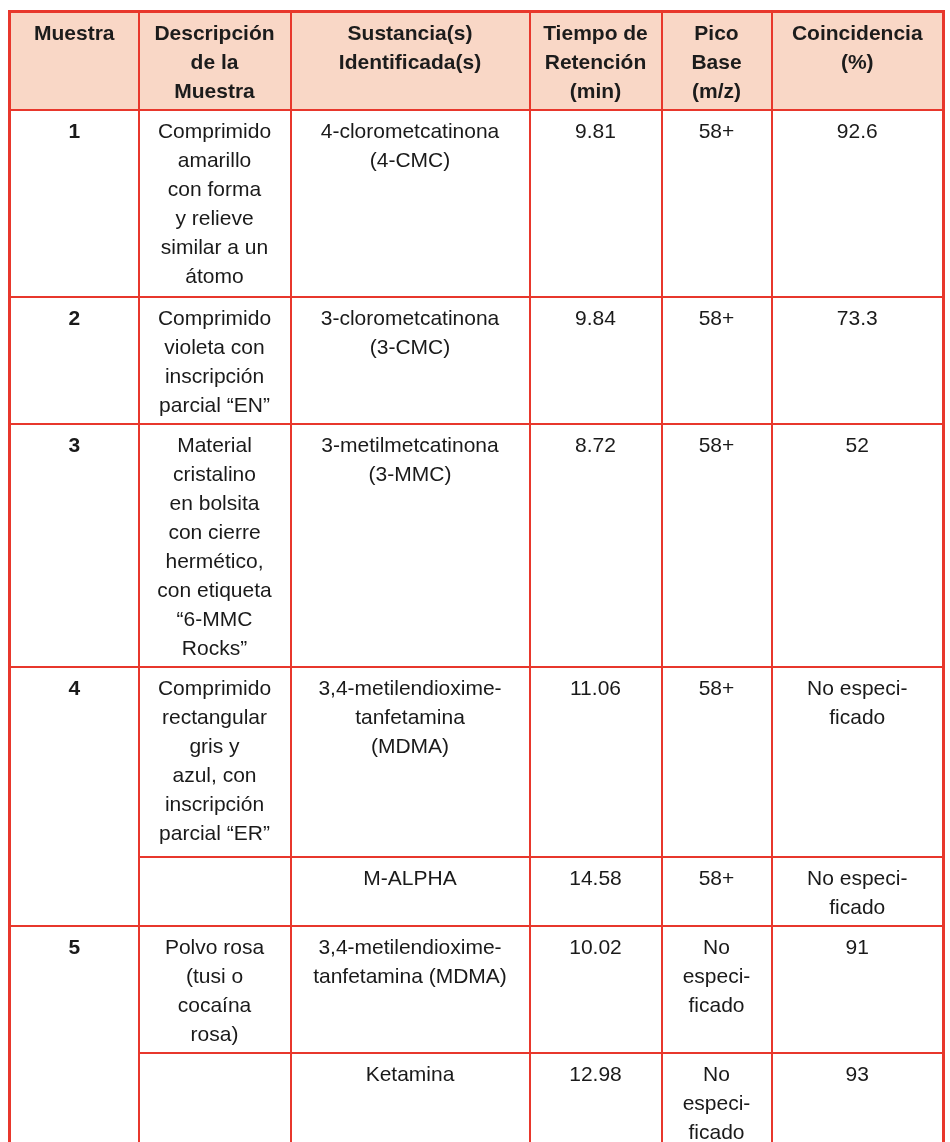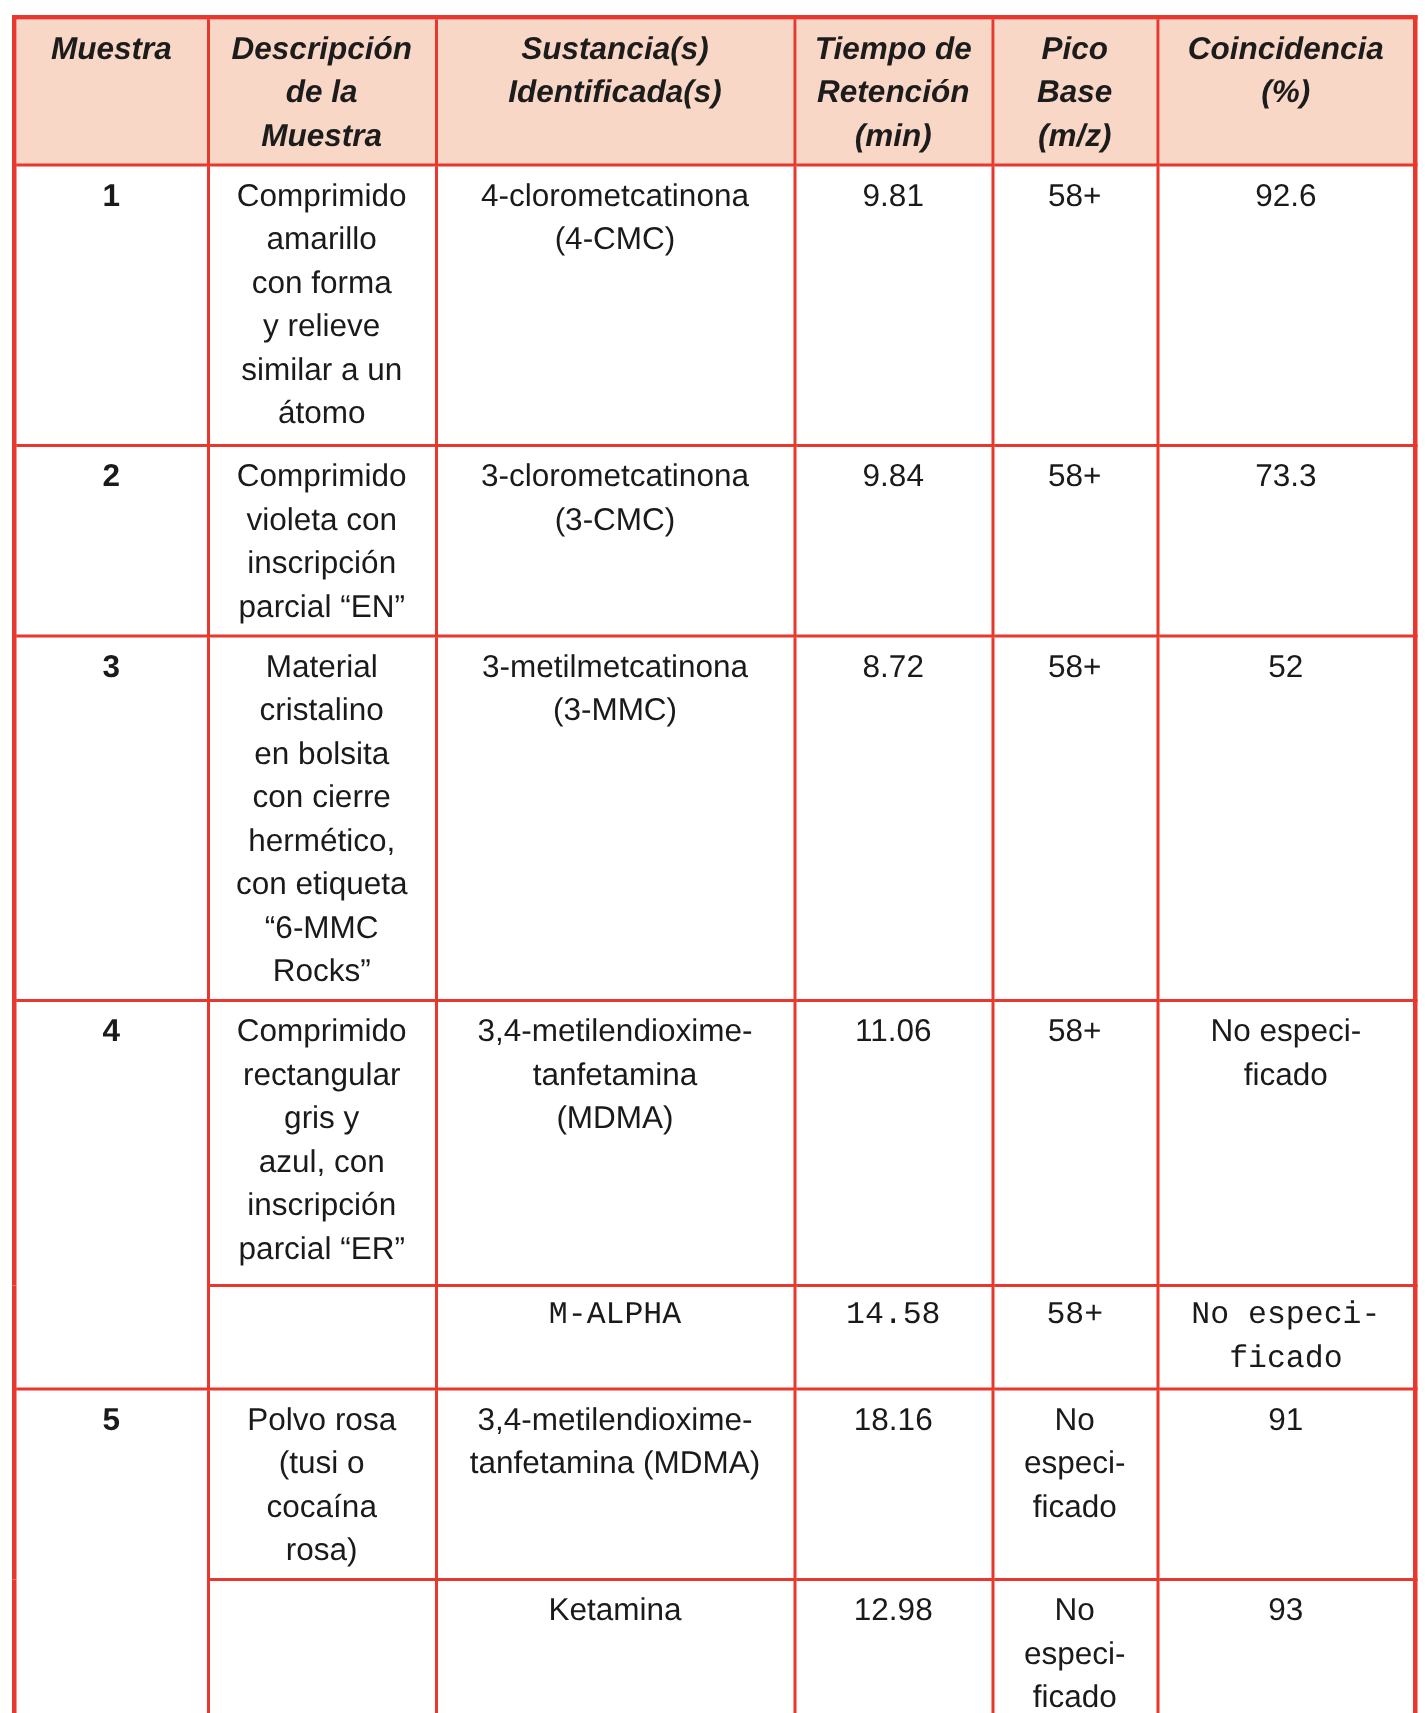--- a/index.html
+++ b/index.html
@@ -35,26 +35,26 @@
     box-sizing: border-box;
   }
   table.results th {
     background: #f9d7c6;
     font-weight: bold;
     color: #1c1c1c;
   }
   td.muestra-cell {
     font-weight: bold;
   }
-  tr.header-row     { height: 90px; font-style: italic; }
+  tr.header-row     { height: 90px; }
   tr.row-1          { height: 187px; }
   tr.row-2          { height: 124px; }
   tr.row-3          { height: 242px; }
   tr.row-4a         { height: 190px; }
-  tr.row-4b         { height: 65px; font-family: Liberation Mono, monospace; }
+  tr.row-4b         { height: 65px; }
   tr.row-5a         { height: 124px; }
   tr.row-5b         { height: 101px; }
 </style>
 </head>
 <body>
 
 <div class="page">
   <table class="results">
     <colgroup>
       <col style="width:129px">
@@ -150,21 +150,21 @@
 ficado</td>
       </tr>
       <tr class="row-5a">
         <td class="muestra-cell" rowspan="2">5</td>
         <td>Polvo rosa
 (tusi o
 cocaína
 rosa)</td>
         <td>3,4-metilendioxime-
 tanfetamina (MDMA)</td>
-        <td>18.16</td>
+        <td>10.02</td>
         <td>No
 especi-
 ficado</td>
         <td>91</td>
       </tr>
       <tr class="row-5b">
         <td></td>
         <td>Ketamina</td>
         <td>12.98</td>
         <td>No

